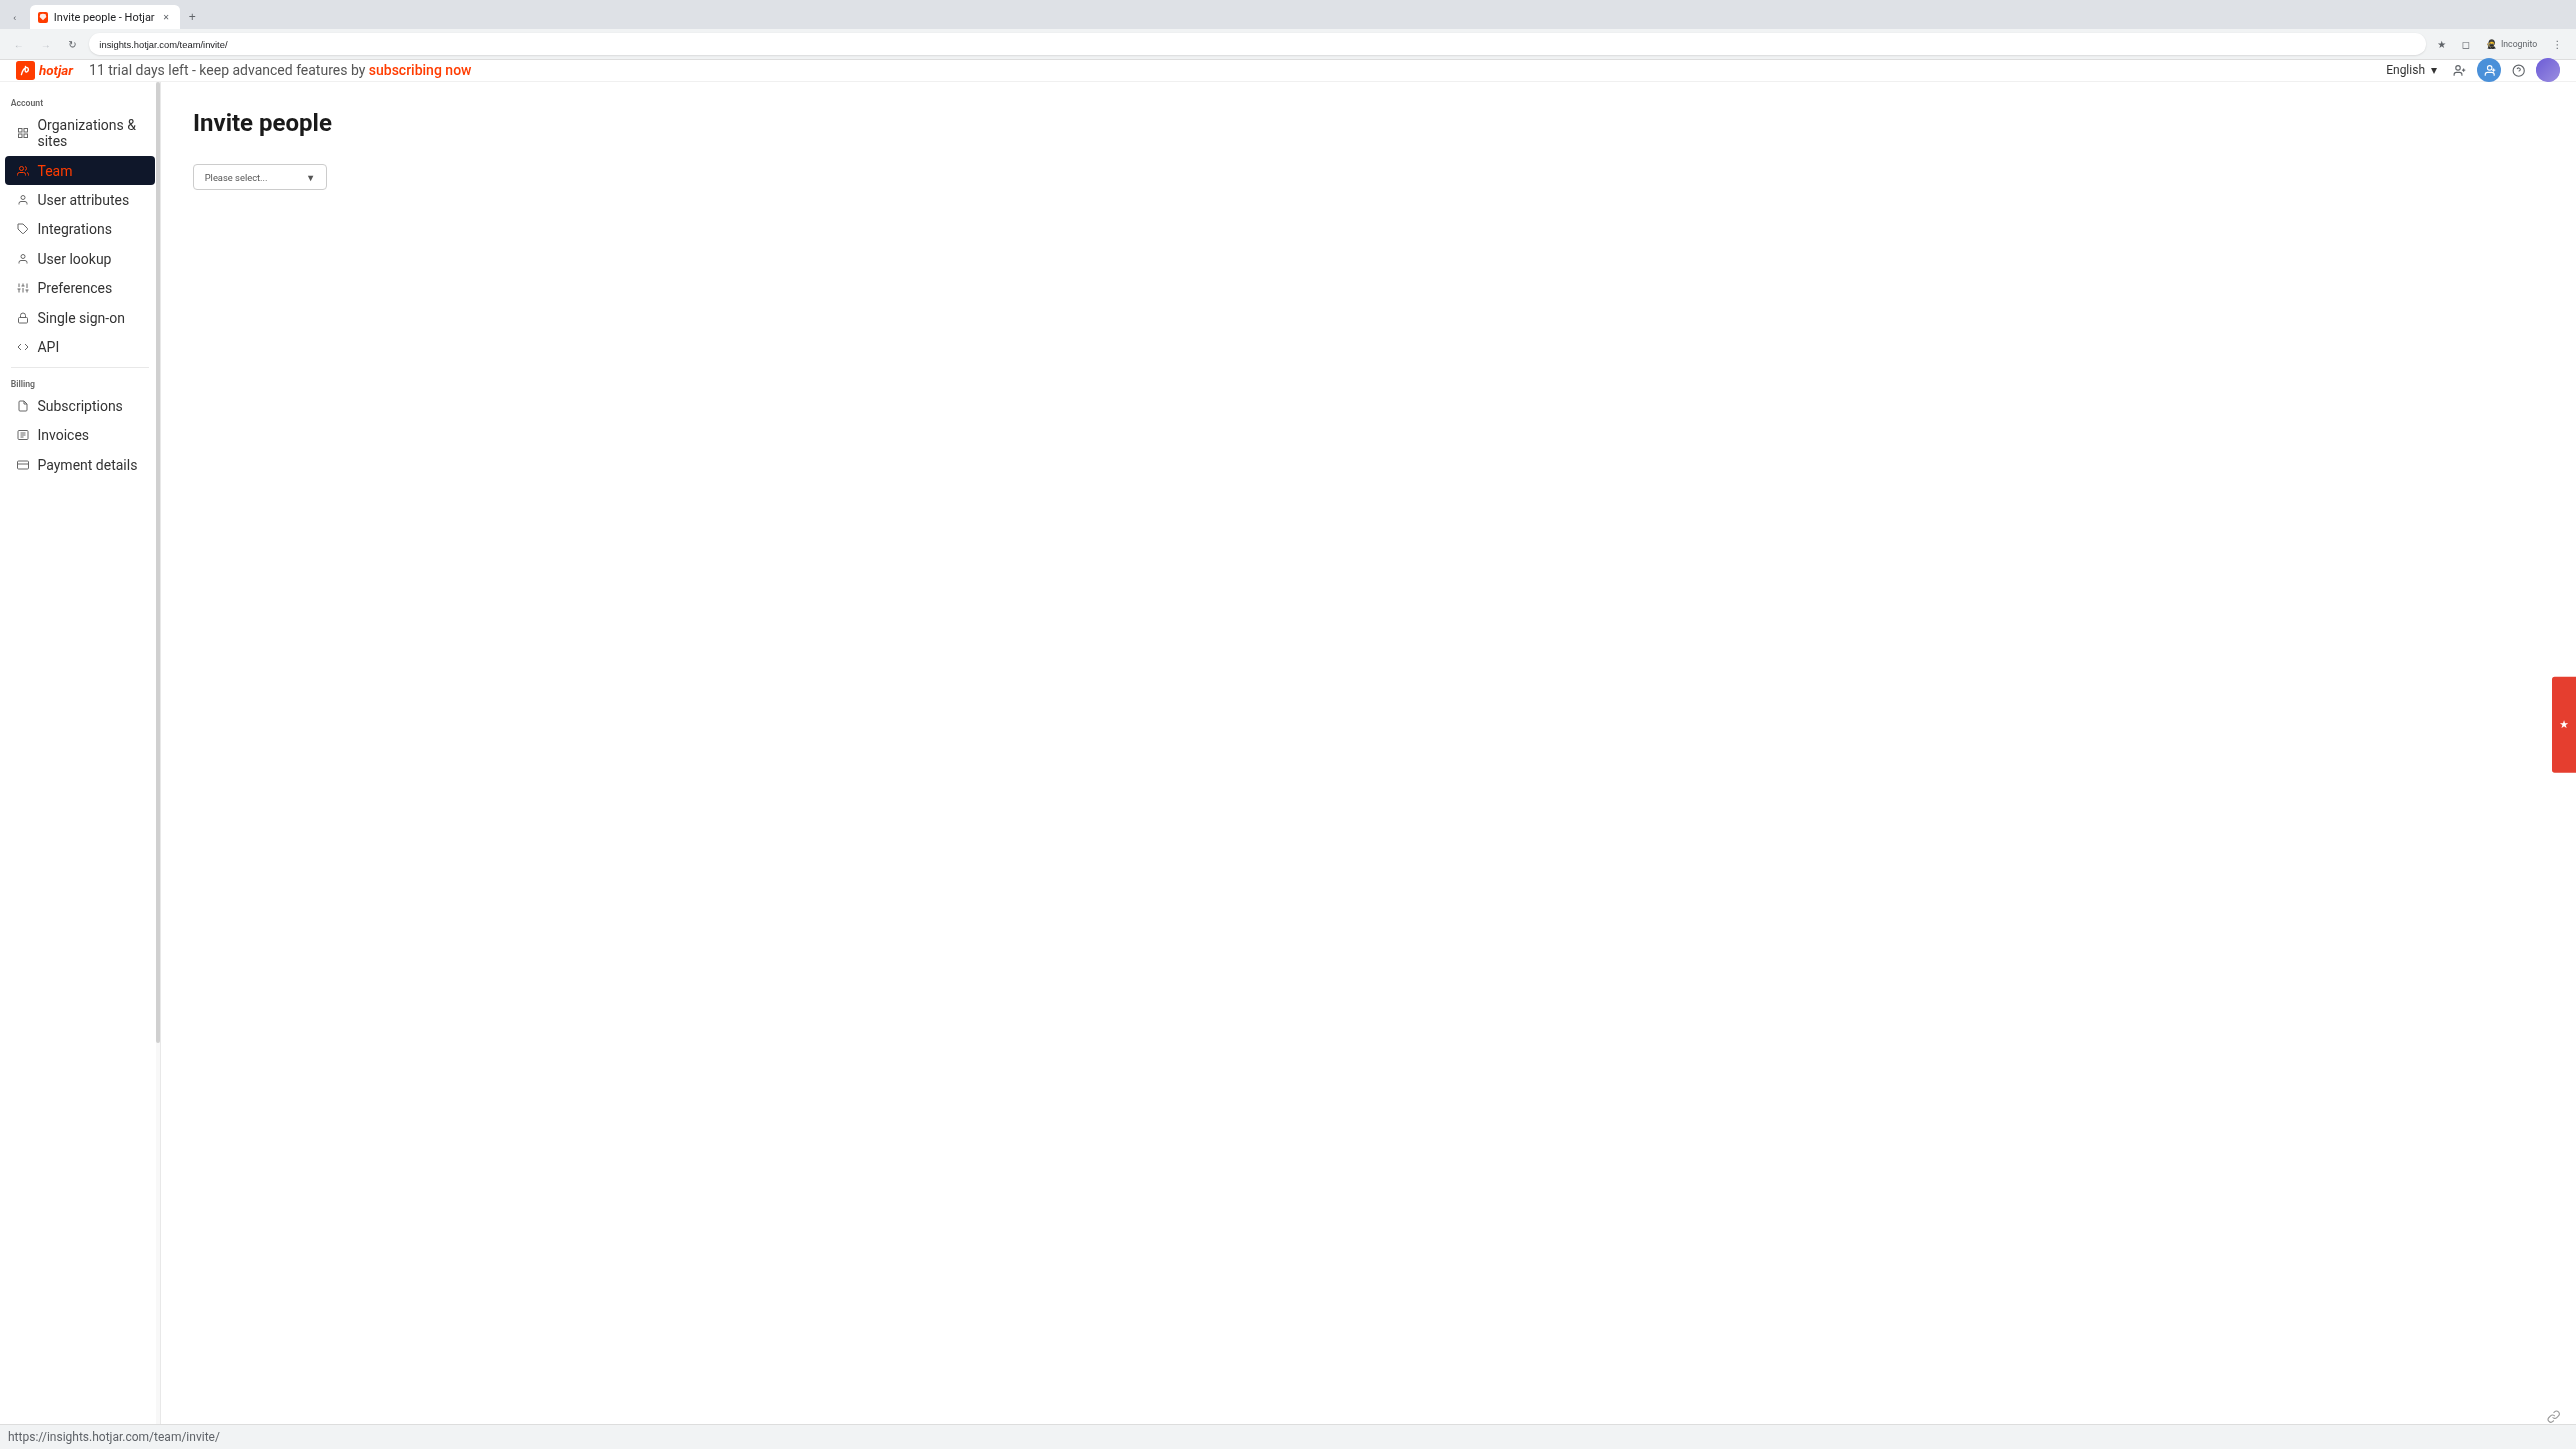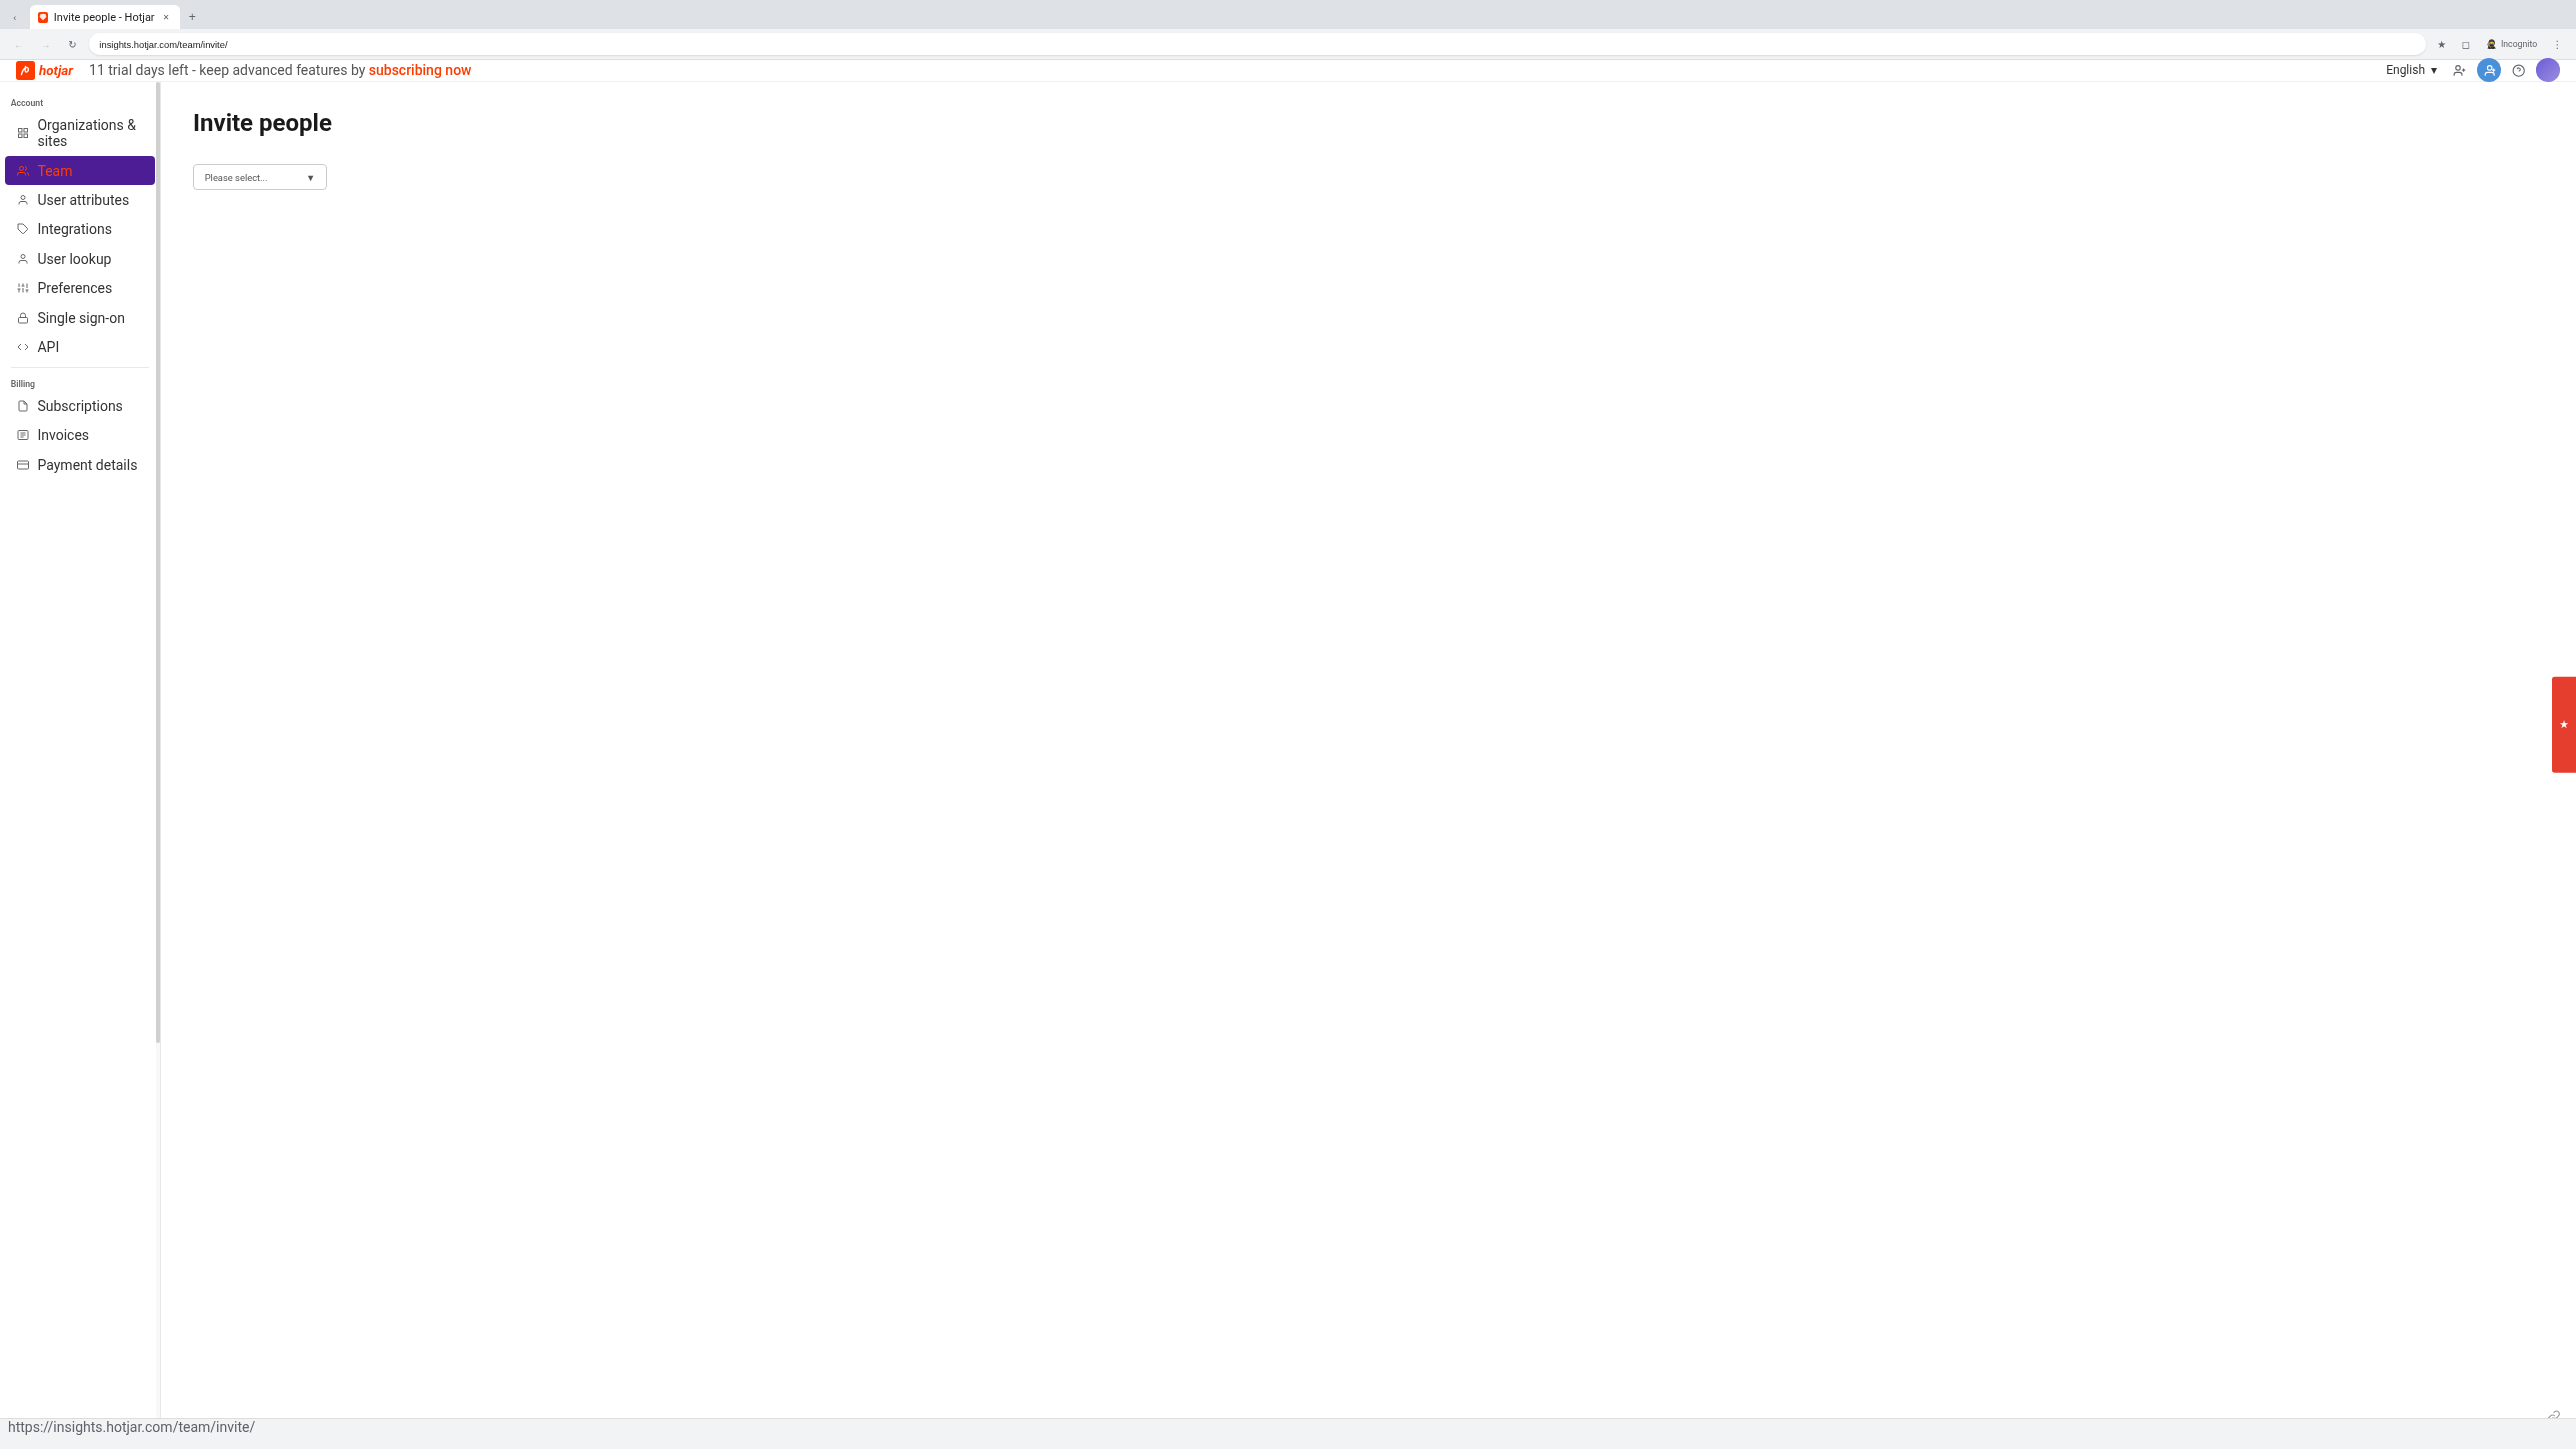--- a/index.html
+++ b/index.html
@@ -304,21 +304,21 @@
       gap: 8px;
       padding: 6.7px 10.7px;
       cursor: pointer;
       border-radius: 4px;
       margin: 0 5.4px;
       color: #333;
       text-decoration: none;
       font-size: 14px;
     }
     .sidebar-item.active {
-      background: #4c1d95;
+      background: #0f172a;
       color: #FF3C00;
     }
     .sidebar-item.active .sidebar-icon { color: #FF3C00; }
 
     .sidebar-icon {
       width: 13.4px;
       height: 13.4px;
       display: flex;
       align-items: center;
       justify-content: center;
@@ -409,26 +409,27 @@
       font-size: 12px;
       cursor: pointer;
     }
 
     
     .status-bar {
       position: fixed;
       bottom: 0;
       left: 0;
       right: 0;
-      height: 31px;
+      height: 25px;
       background: #f1f3f4;
       border-top: 0.7px solid #ddd;
       display: flex;
+      align-items: center;
       padding: 0 8px;
-      font-size: 14px;
+      font-size: 12px;
       color: #5f6368;
     }
   </style>
 </head>
 <body>
 
 <div class="browser-chrome">
 
   <div class="browser-tab-bar">
     <div class="browser-tab-nav">

